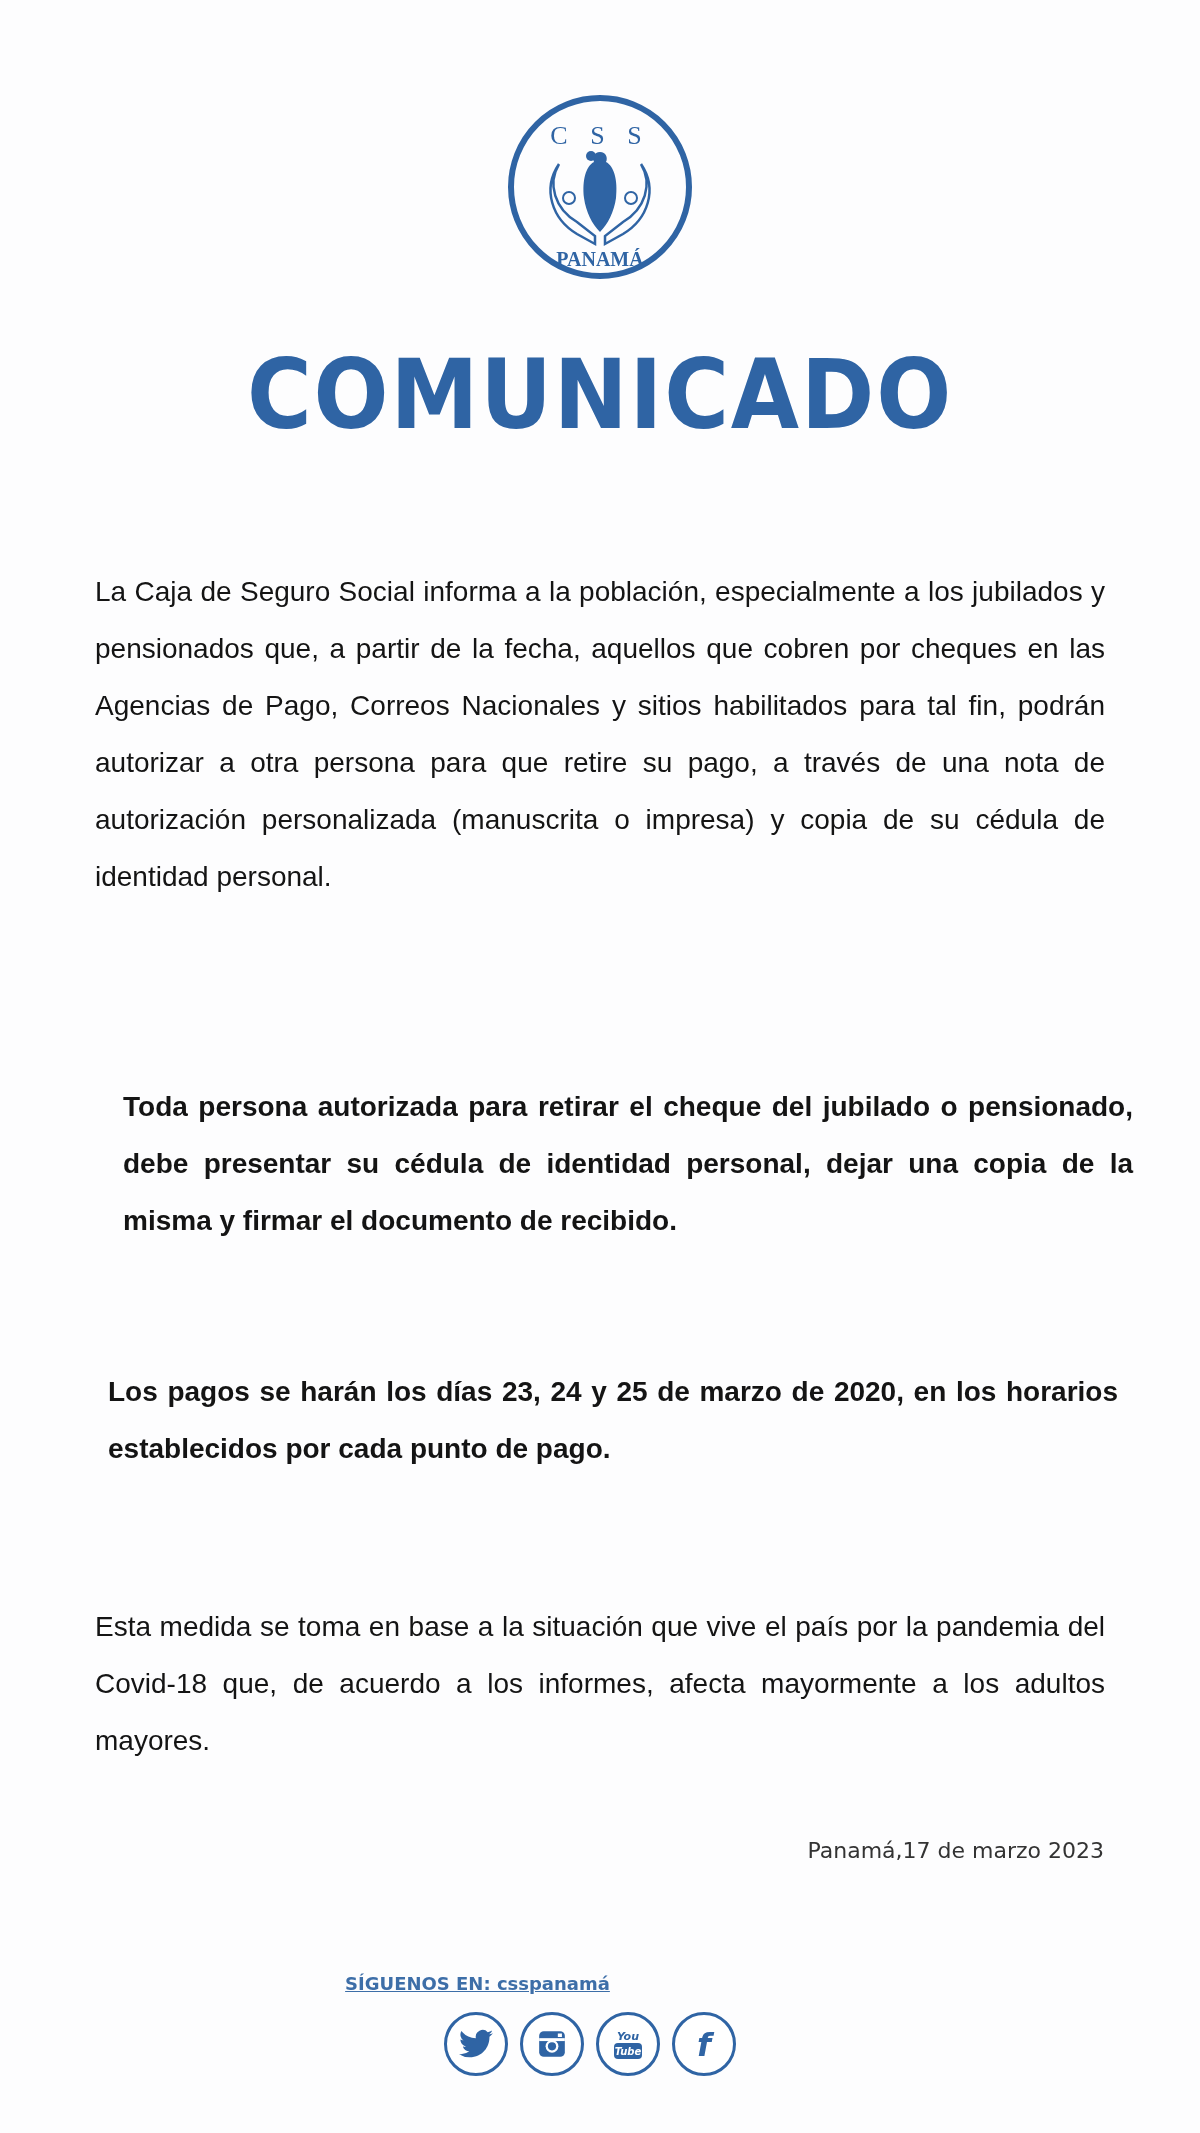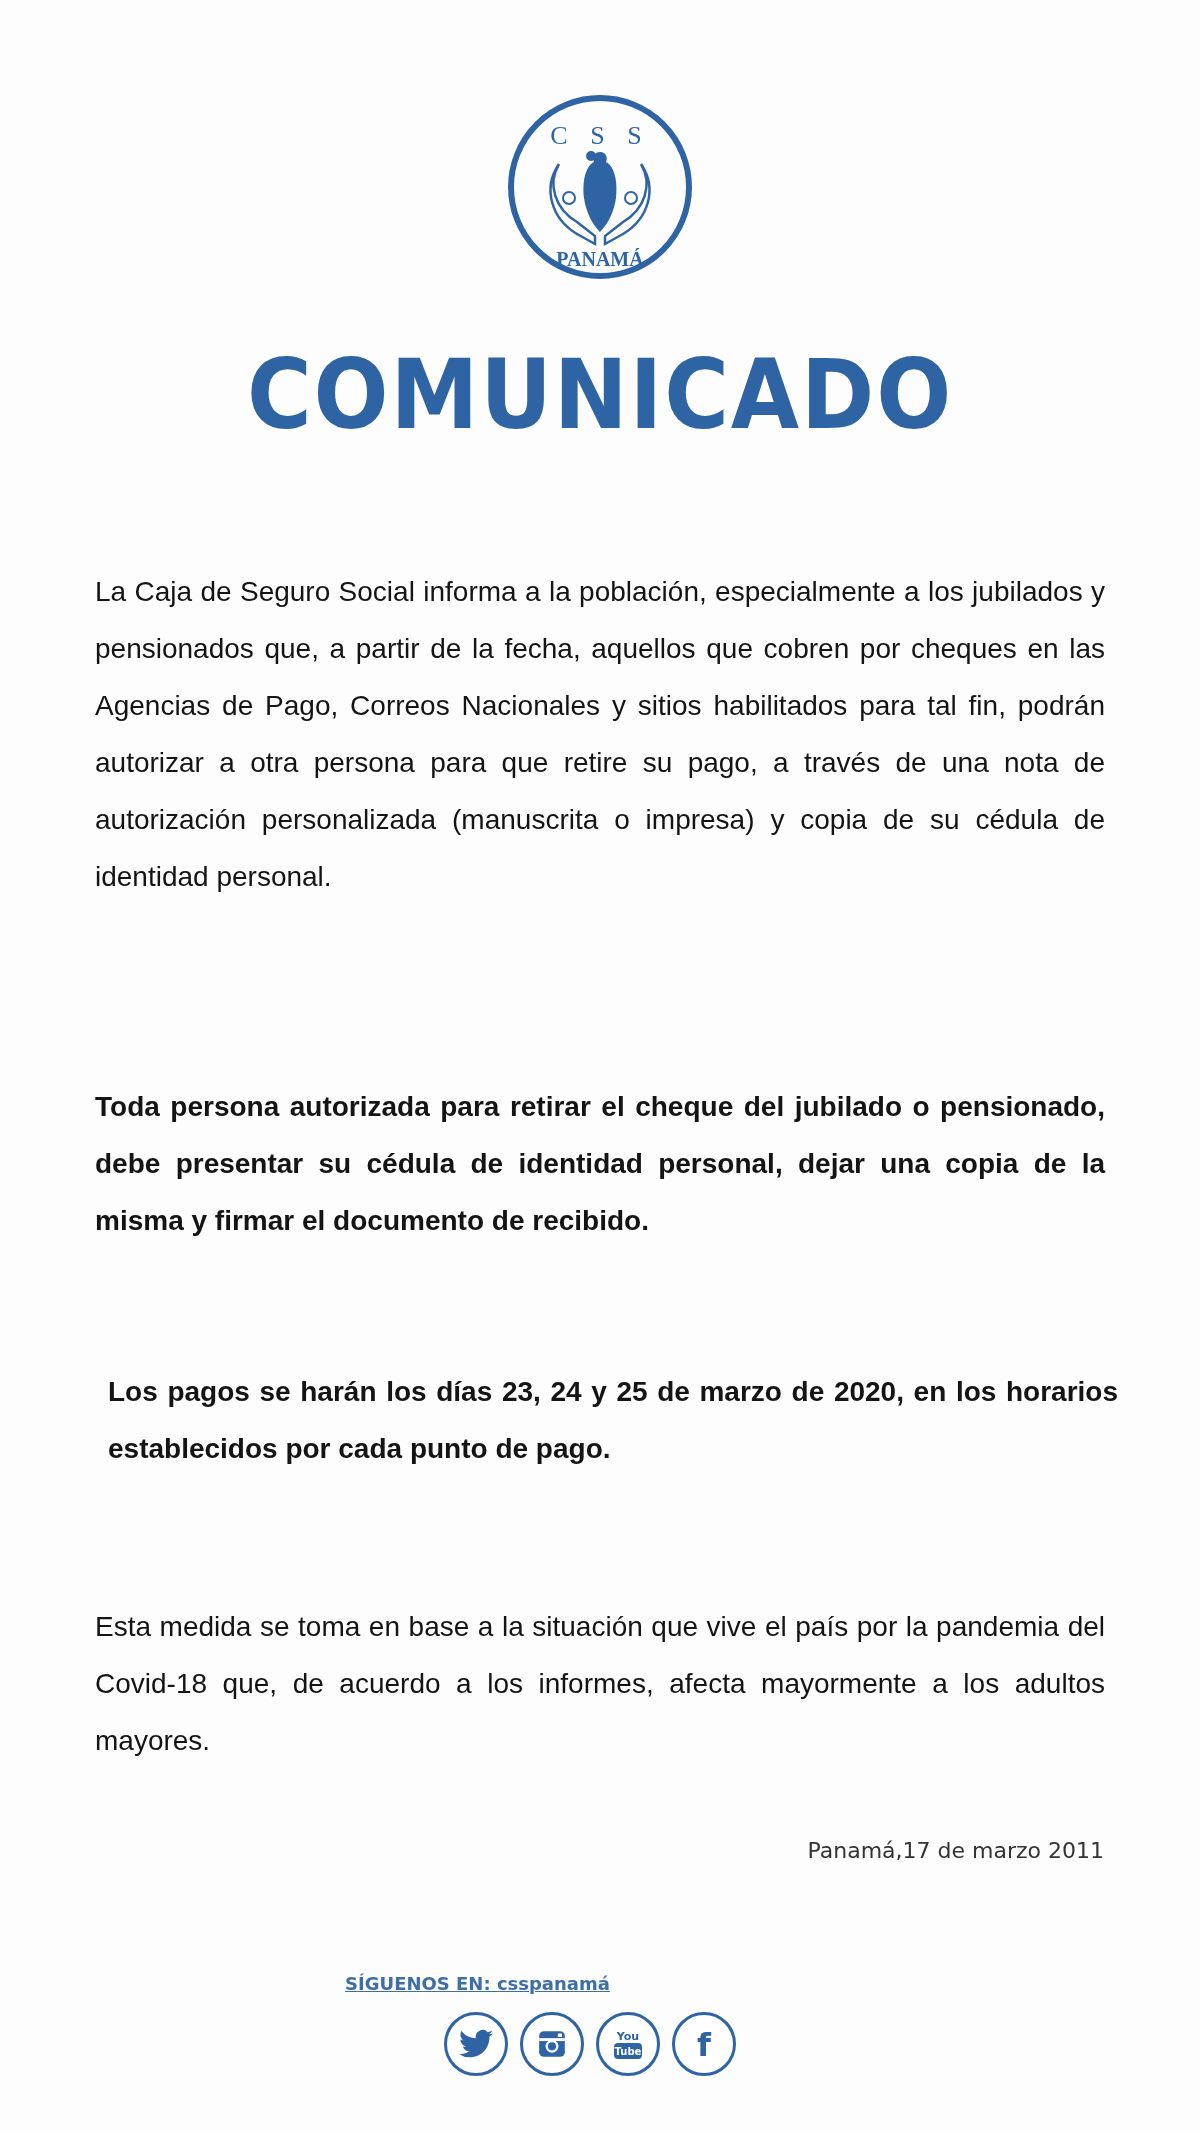--- a/index.html
+++ b/index.html
@@ -12,32 +12,32 @@
     position:absolute; left:0; width:1200px; top:340px; text-align:center;
     font-family:"DejaVu Sans", sans-serif; font-weight:bold; font-size:96px; letter-spacing:2px;
     color:#2f64a4; line-height:110px; transform:scaleX(0.92); transform-origin:center;
   }
   .para {
     position:absolute; left:95px; width:1010px; font-size:28px; line-height:57px;
     text-align:justify; text-align-last:left; color:#141414;
   }
   .para.bold { font-weight:bold; }
   .p1 { top:535px; }
-  .p2 { top:1050px; }
+  .p2 { top:1050px;margin-left:28px; }
   .p3 { top:1335px;margin-left:13px; }
   .p4 { top:1570px; }
   .date {
     position:absolute; right:96px; top:1838px; font-size:22px; color:#333;
     font-family:"DejaVu Sans", sans-serif;
   }
   .follow {
     position:absolute; left:0; width:955px; top:1973px; text-align:center;
     font-family:"DejaVu Sans", sans-serif; font-size:18px; color:#3d6ea8; font-weight:bold;text-decoration:underline;
   }
-  .social { position:absolute; left:444px; top:2012px; display:flex; gap:12px; }
+  .social { position:absolute; left:444px; top:2012px; display:flex; gap:12px;font-style:italic; }
   .social .circ {
     width:64px; height:64px; border:3px solid #2f64a4; border-radius:50%; box-sizing:border-box;
     display:flex; align-items:center; justify-content:center; background:#fff;
   }
 </style>
 </head>
 <body>
 
 <div class="logo">
   <svg width="186" height="186" viewBox="0 0 186 186">
@@ -55,21 +55,21 @@
   </svg>
 </div>
 
 <div class="title">COMUNICADO</div>
 
 <p class="para p1">La Caja de Seguro Social  informa a la población, especialmente a los jubilados y pensionados que,   a partir de la fecha, aquellos que cobren por cheques en las  Agencias de Pago, Correos Nacionales y sitios habilitados para tal fin, podrán autorizar a otra persona para que retire su pago, a través de una nota de autorización personalizada (manuscrita o impresa) y copia de  su cédula de identidad personal.</p>
 <p class="para bold p2">Toda persona autorizada para retirar el cheque del jubilado o pensionado, debe presentar su cédula de identidad personal, dejar una copia de la misma y firmar el documento de recibido.</p>
 <p class="para bold p3">Los pagos se harán los días 23, 24 y 25 de marzo de 2020,  en los horarios establecidos por cada punto de pago.</p>
 <p class="para p4">Esta medida se toma en base a la situación que  vive  el país por la pandemia del Covid-18 que,  de acuerdo a los informes, afecta  mayormente  a los adultos mayores.</p>
 
-<div class="date">Panamá,17 de marzo 2011</div>
+<div class="date">Panamá,17 de marzo 2023</div>
 
 <div class="follow">SÍGUENOS EN: csspanamá</div>
 
 <div class="social">
   <div class="circ">
     <svg width="34" height="30" viewBox="0 0 24 20">
       <path d="M24 2.4c-.9.4-1.8.6-2.8.8 1-.6 1.8-1.6 2.2-2.7-1 .6-2 1-3.1 1.2A4.9 4.9 0 0 0 11.9 6 14 14 0 0 1 1.7.9a4.9 4.9 0 0 0 1.5 6.6c-.8 0-1.6-.3-2.2-.6 0 2.4 1.7 4.4 3.9 4.8-.7.2-1.5.2-2.2.1.6 2 2.4 3.4 4.6 3.4A9.9 9.9 0 0 1 0 17.2 14 14 0 0 0 7.5 19.4c9.1 0 14-7.5 14-14v-.6c1-.7 1.8-1.6 2.5-2.4z" fill="#2f64a4"></path>
     </svg>
   </div>
   <div class="circ">

